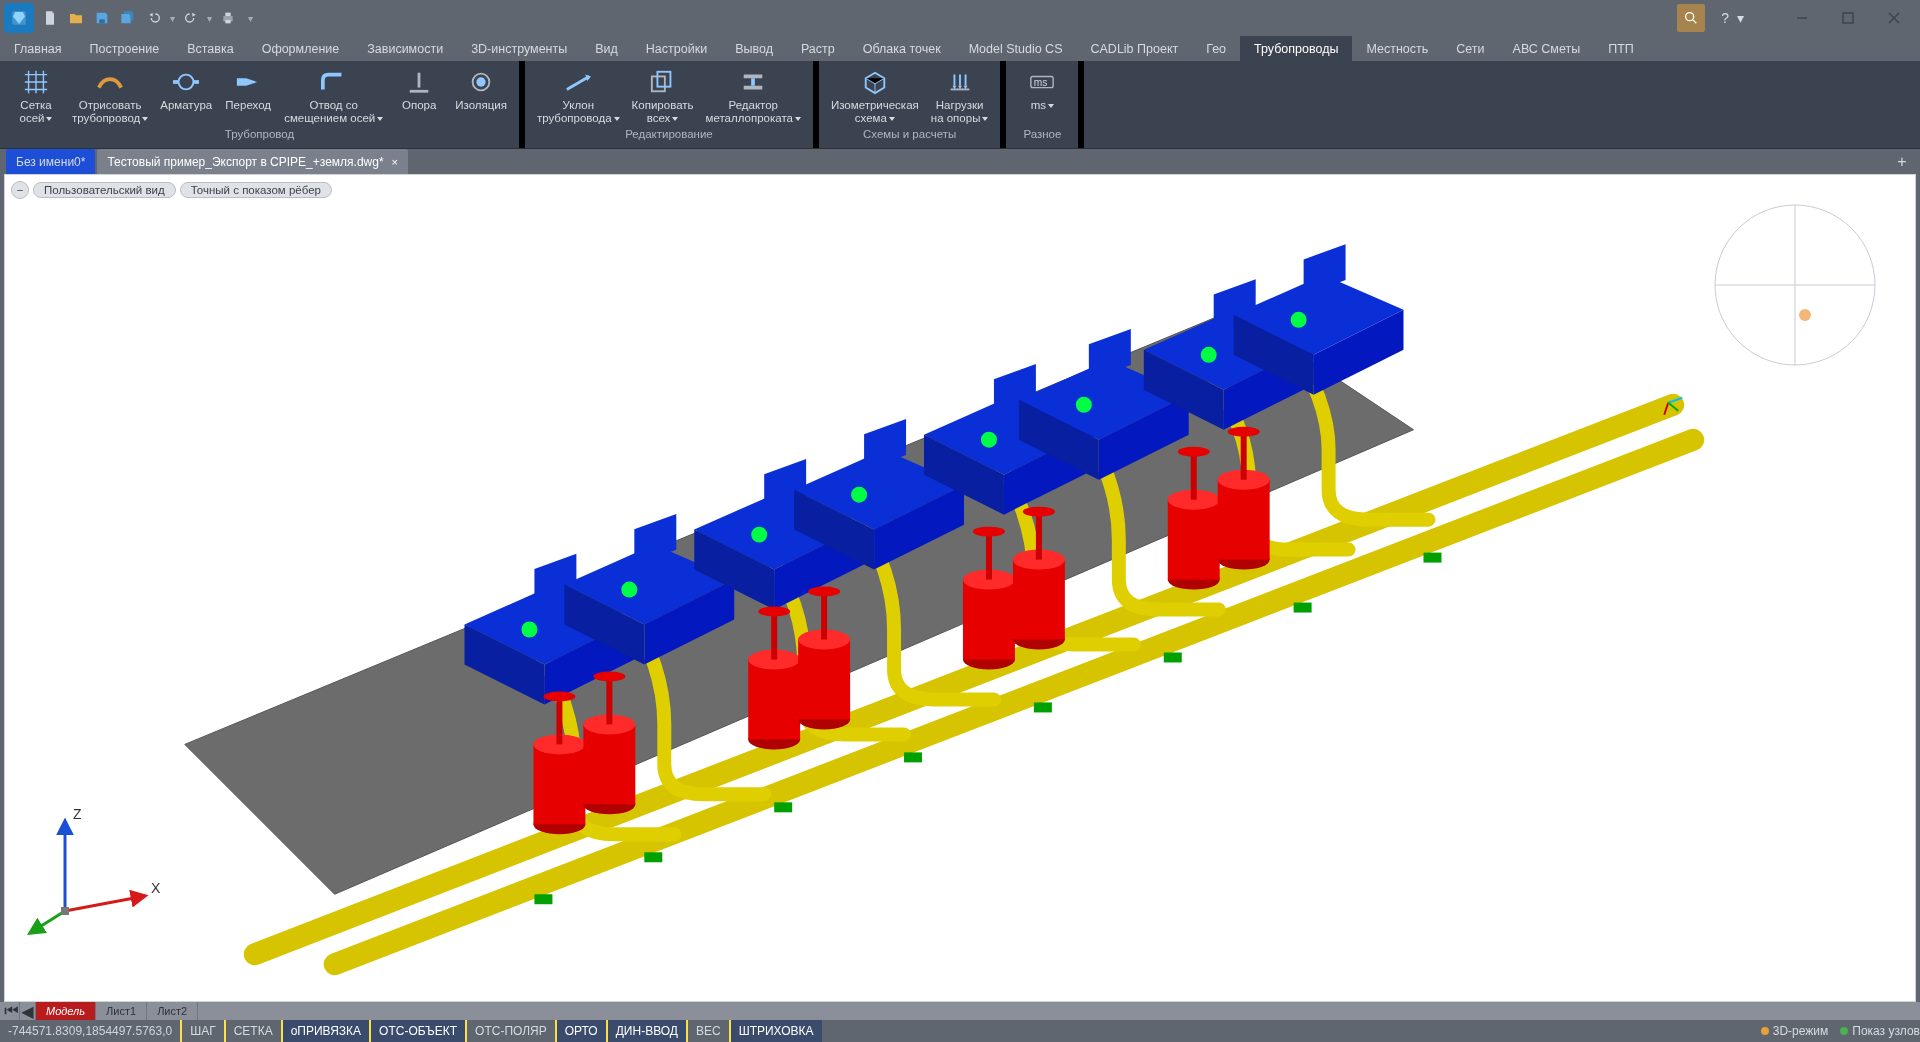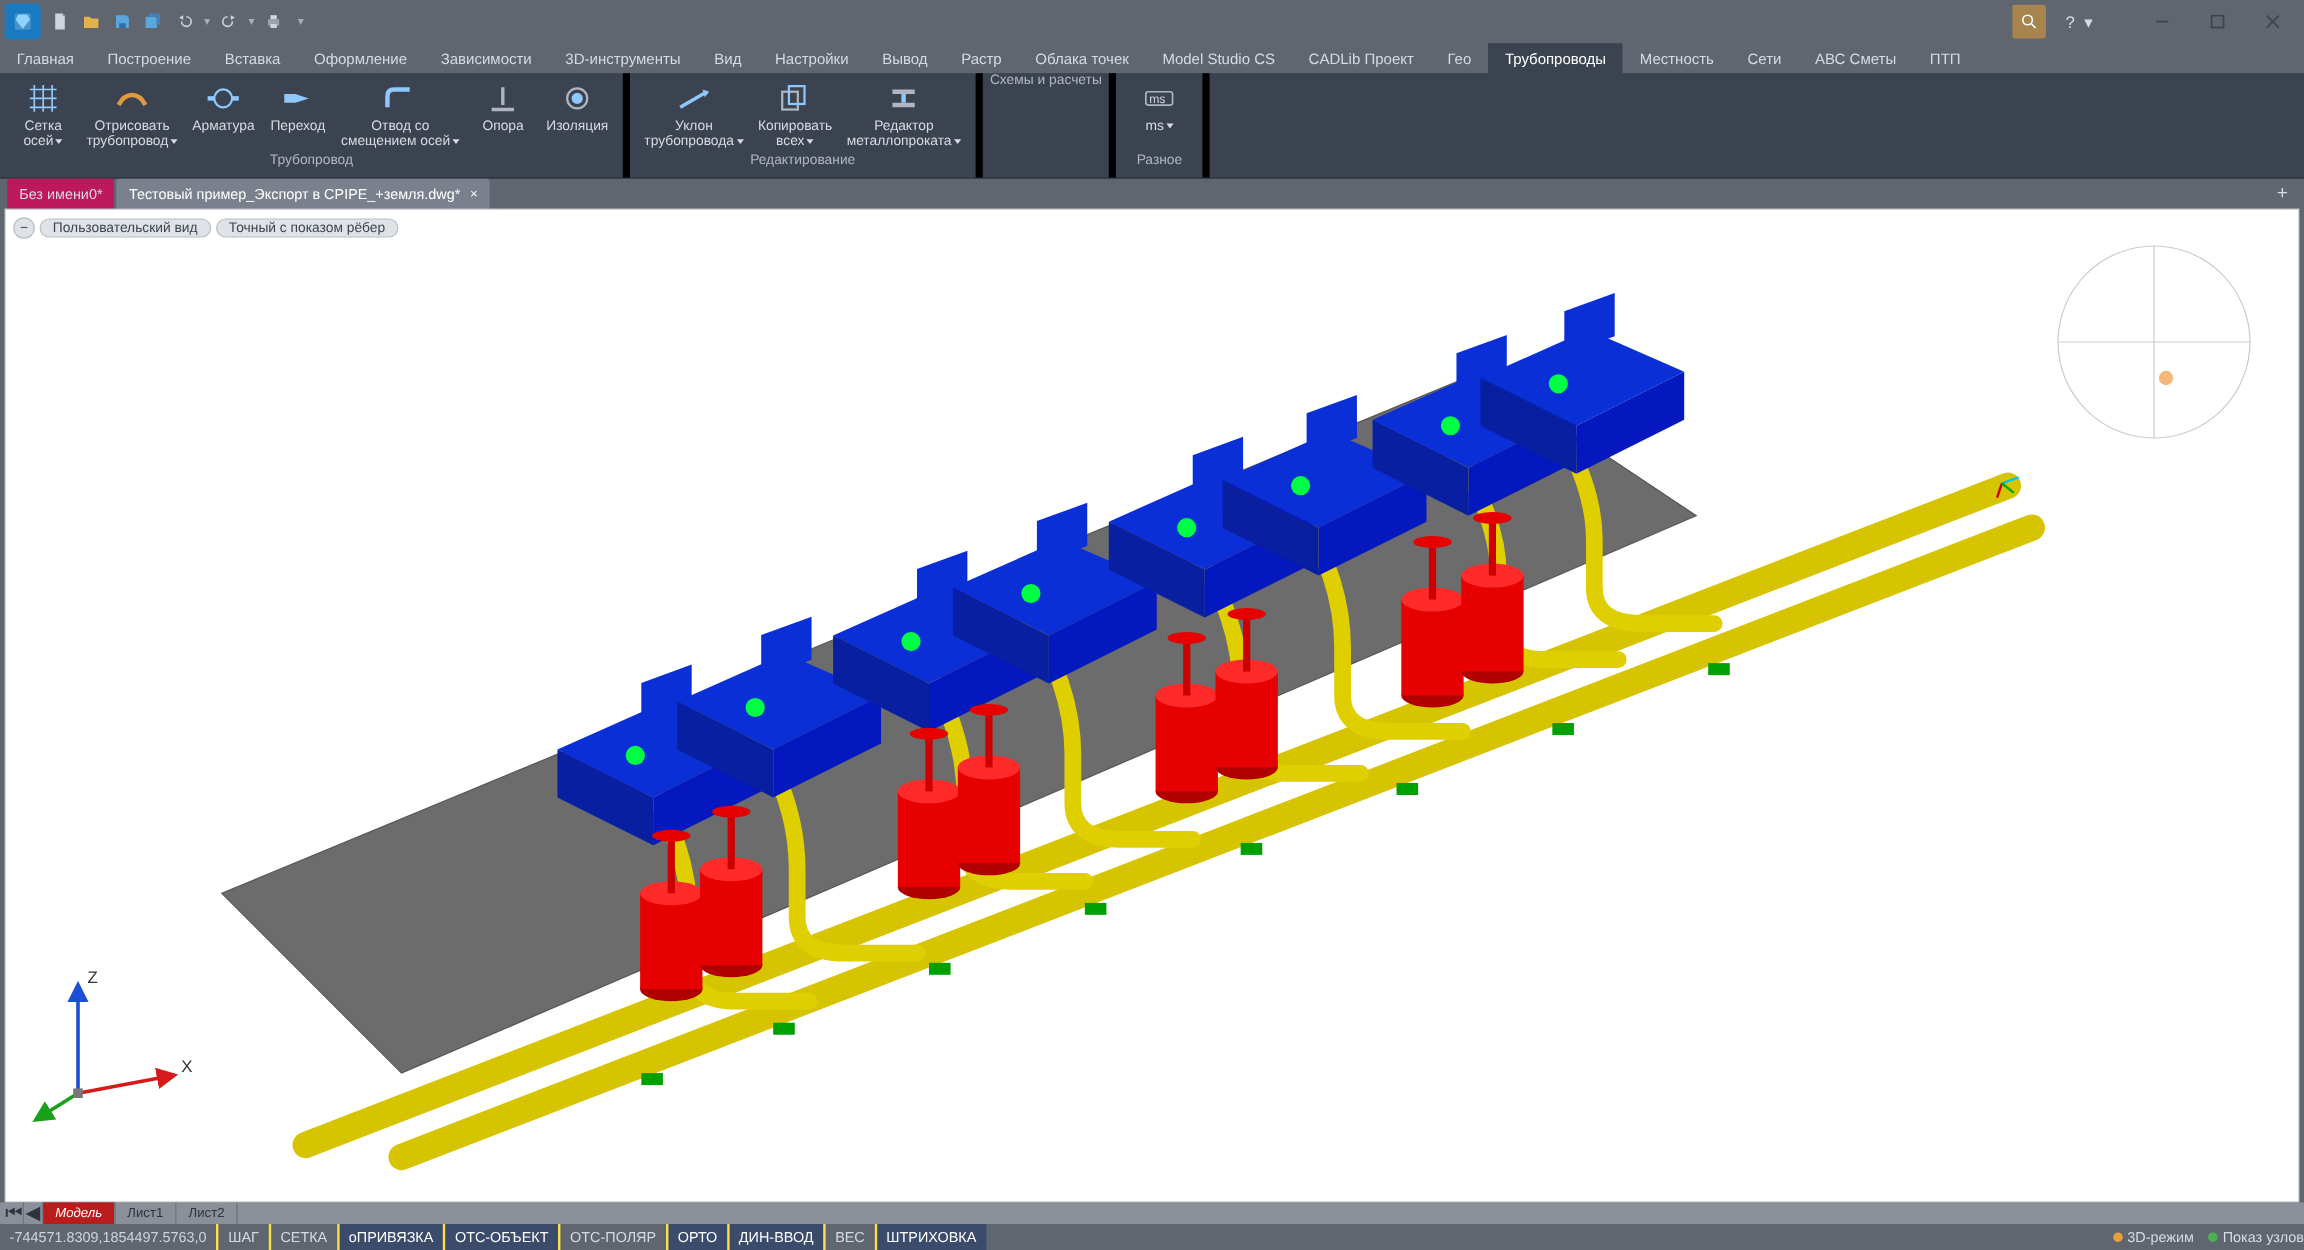--- a/index.html
+++ b/index.html
@@ -28,21 +28,21 @@
 .panel { display:flex; flex-direction:column; border-right:6px solid #000000; }
 .panel-body { flex:1; display:flex; padding:4px 6px 0; gap:0; }
 .panel-title { height:20px; font-size:11.5px; color:#b0b6c0; text-align:center; padding:0 6px; }
 .rbtn { display:flex; flex-direction:column; align-items:center; justify-content:flex-start; padding:2px 6px; cursor:pointer; min-width:60px; }
 .rbtn .ricon { width:34px; height:30px; display:flex; align-items:center; justify-content:center; margin-bottom:2px; }
 .rbtn .rlabel { font-size:11.5px; color:#d7dbe0; text-align:center; line-height:1.1; white-space:pre; }
 .arrow-down { display:inline-block; width:0;height:0;border-left:3px solid transparent;border-right:3px solid transparent;border-top:4px solid #d7dbe0; margin-left:2px; vertical-align:middle;}
 
 
 .doctabs { height:25px; background:#5f6670; display:flex; align-items:stretch; padding-left:6px; }
-.doctab { padding:0 10px; font-size:12px; color:#d7dbe0; display:flex; align-items:center; cursor:pointer; background:#be185d; margin-right:2px; border-radius:2px 2px 0 0;}
+.doctab { padding:0 10px; font-size:12px; color:#d7dbe0; display:flex; align-items:center; cursor:pointer; background:#1d4ed8; margin-right:2px; border-radius:2px 2px 0 0;}
 .doctab.active { background:#7b818c; color:#fff; }
 .doctab .closex { margin-left:8px; font-size:11px; }
 .doctab-plus { width:24px; display:flex; align-items:center; justify-content:center; color:#d7dbe0; cursor:pointer; margin-left:auto;margin-right:6px;}
 
 
 .viewport { position:absolute; left:4px; right:4px; top:174px; bottom:40px; background:#fff; border:1px solid #d0d3d8; overflow:hidden;}
 .view-chips { position:absolute; top:6px; left:6px; display:flex; gap:4px; align-items:center; }
 .chip { background:#dfe3e8; border:1px solid #b9bec6; border-radius:10px; padding:1px 10px; font-size:11.5px; color:#3e444c; cursor:pointer; }
 .chip.minus { width:18px;height:18px; padding:0; border-radius:50%; display:flex;align-items:center;justify-content:center;}
 
@@ -275,20 +275,43 @@
               <path fill="#8fc8ff" d="M14 10h4v8h-4z"></path>
             </svg>
           </div>
           <div class="rlabel">Редактор
 металлопроката<span class="arrow-down"></span></div>
         </div>
       </div>
       <div class="panel-title">Редактирование</div>
     </div>
     <div class="panel">
+      <div class="panel-body">
+        <div class="rbtn">
+          <div class="ricon">
+            <svg width="30" height="26" viewBox="0 0 32 28">
+              <path stroke="#8fc8ff" stroke-width="2" fill="none" d="M16 4l10 6v10l-10 6-10-6V10z"></path>
+              <path stroke="#8fc8ff" d="M6 10l10 6 10-6M16 16v10"></path>
+            </svg>
+          </div>
+          <div class="rlabel">Изометрическая
+схема<span class="arrow-down"></span></div>
+        </div>
+        <div class="rbtn">
+          <div class="ricon">
+            <svg width="30" height="26" viewBox="0 0 32 28">
+              <path stroke="#b0b6c0" stroke-width="2" d="M6 22h20"></path>
+              <path stroke="#8fc8ff" stroke-width="2" d="M10 6v12M16 6v12M22 6v12"></path>
+              <path fill="#8fc8ff" d="M8 18l2 4 2-4zM14 18l2 4 2-4zM20 18l2 4 2-4z"></path>
+            </svg>
+          </div>
+          <div class="rlabel">Нагрузки
+на опоры<span class="arrow-down"></span></div>
+        </div>
+      </div>
       <div class="panel-title">Схемы и расчеты</div>
     </div>
     <div class="panel">
       <div class="panel-body">
         <div class="rbtn">
           <div class="ricon">
             <svg width="30" height="26" viewBox="0 0 32 28">
               <rect x="4" y="8" width="24" height="12" rx="2" fill="none" stroke="#b0b6c0" stroke-width="1.5"></rect>
               <text x="7" y="18" font-size="11" fill="#cfd5dc">ms</text>
             </svg>

